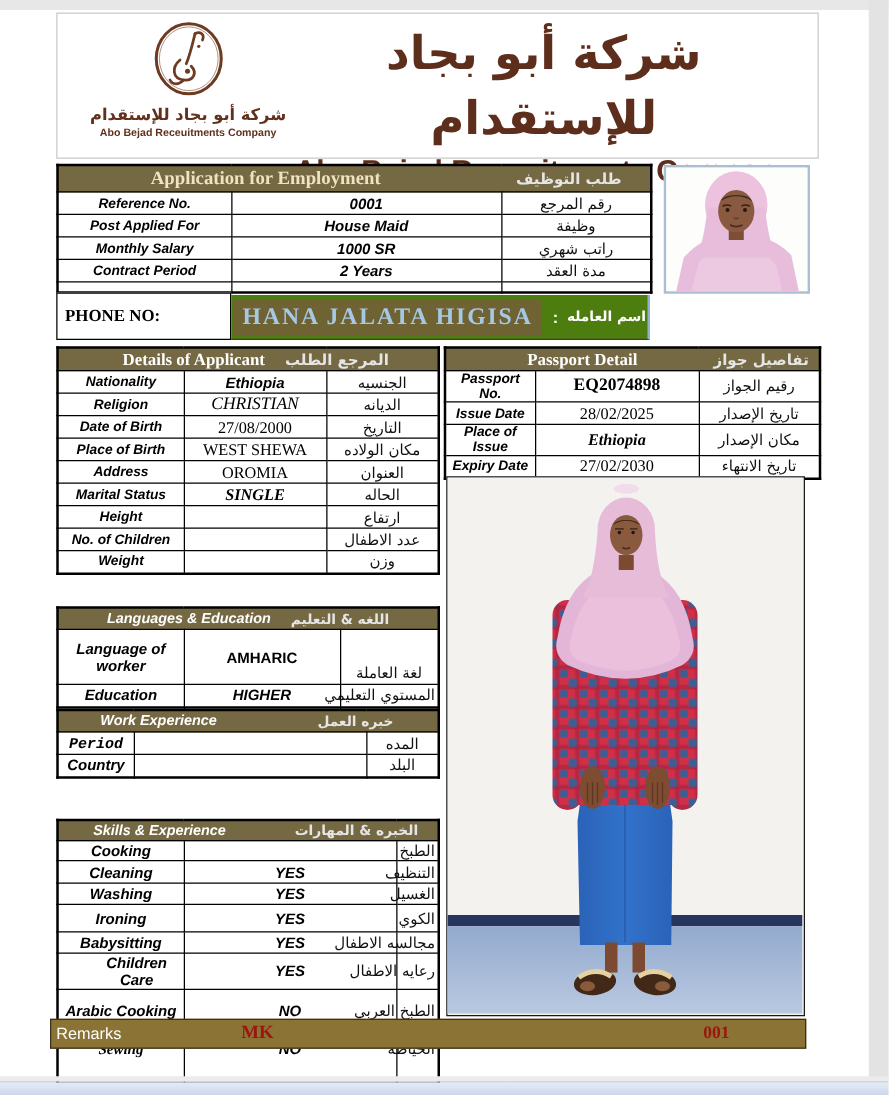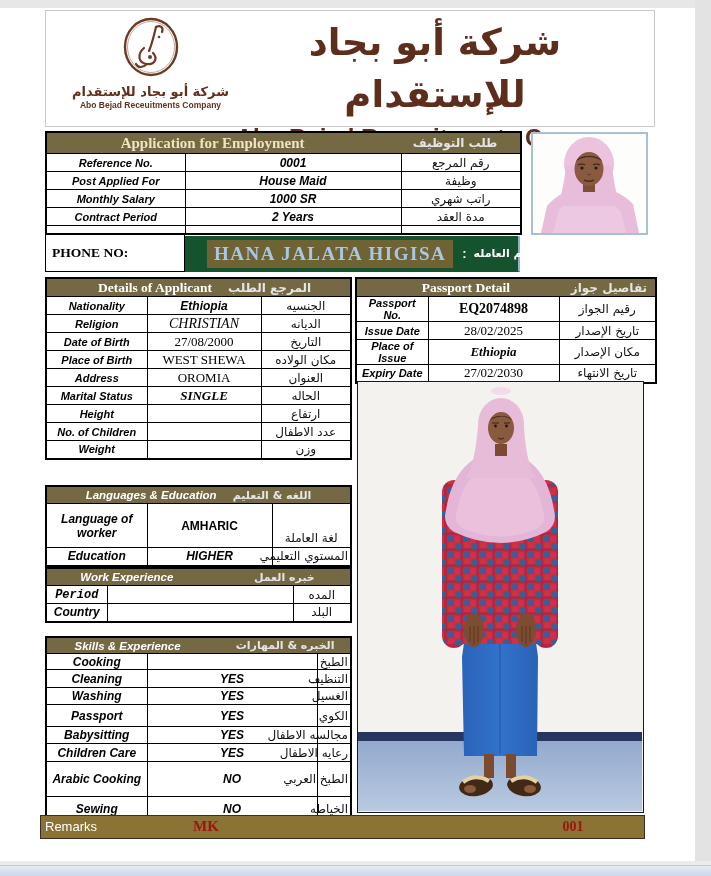--- a/index.html
+++ b/index.html
@@ -37,22 +37,22 @@
   .v-ser{font:400 13px "Liberation Serif",serif;}
   .v-iser{font:italic 400 14px "Liberation Serif",serif;}
   .v-biser{font:italic 700 13px "Liberation Serif",serif;}
   .v-bser{font:700 14px "Liberation Serif",serif;}
   .vb{vertical-align:bottom !important;padding-bottom:2px !important;}
   .vt{vertical-align:top !important;padding-top:5px !important;}
   
   .phone-cell{left:45px;top:234px;width:140px;height:38px;border:1px solid #000;background:#fff;
               display:flex;align-items:center;padding-left:6px;box-sizing:border-box;
               font:700 13.5px "Liberation Serif",serif;color:#000;}
-  .name-bar{left:185px;top:236px;width:335px;height:36px;background:#14532d;border-right:2px solid #8fb3cc;
-            border-bottom:1px solid #4a3c1e;display:flex;align-items:center;box-sizing:border-box;padding-left:20px;}
+  .name-bar{left:185px;top:236px;width:335px;height:36px;background:#4d7c0f;border-right:2px solid #8fb3cc;
+            border-bottom:1px solid #4a3c1e;display:flex;align-items:center;box-sizing:border-box;}
   .name-hl{background:#6f6334;padding:3px 7px;margin-left:2px;
            font:700 19px "Liberation Serif",serif;color:#a6c8e4;letter-spacing:1.5px;white-space:nowrap;}
   .name-colon{color:#fff;font:700 13px "Liberation Sans",sans-serif;margin:0 7px 0 9px;}
   .name-ar{color:#fff;font:700 11px "DejaVu Sans",sans-serif;direction:rtl;white-space:nowrap;}
   
   .photo-sm{left:531px;top:132px;width:117px;height:103px;border:2px solid #a9c0d4;background:#fdfdfb;box-sizing:border-box;}
   .photo-lg{left:357px;top:381px;width:287px;height:432px;border:1.5px solid #1a1a1a;background:#f3f2ef;box-sizing:border-box;}
   
   .remarks-bar{left:40px;top:815px;width:605px;height:24px;background:#8a7334;border:1px solid #3a3020;box-sizing:border-box;}
   .remarks-lbl{position:absolute;left:4px;top:3px;font:400 13px "Liberation Sans",sans-serif;color:#ffffff;}
@@ -310,21 +310,21 @@
       <td class="ar">المده</td>
     </tr>
     <tr style="height:18px">
       <td class="lab" style="font-size:12px;">Country</td>
       <td class="v-bis"></td>
       <td class="ar">البلد</td>
     </tr>
   </tbody>
     </table>
 
-  <table class="frm" style="left:45px;top:636px;width:305px;">
+  <table class="frm" style="left:45px;top:655px;width:305px;">
     <colgroup>
         <col style="width:101px">
         <col style="width:170px">
         <col style="width:34px">
       </colgroup>
     <tbody>
         <tr>
       <td class="hd" colspan="3" style="height:15px;">
         <div class="hd-flex" style="justify-content:flex-start;">
           <span class="hd-zone h-sans" style="flex:5;">Skills &amp; Experience</span>
@@ -341,41 +341,41 @@
       <td class="lab" style="font-size:12px;">Cleaning</td>
       <td class="v-bis">YES</td>
       <td class="ar">التنظيف</td>
     </tr>
     <tr style="height:17px">
       <td class="lab" style="font-size:12px;">Washing</td>
       <td class="v-bis">YES</td>
       <td class="ar">الغسيل</td>
     </tr>
     <tr style="height:22px">
-      <td class="lab" style="font-size:12px;">Passport</td>
+      <td class="lab" style="font-size:12px;">Ironing</td>
       <td class="v-bis">YES</td>
       <td class="ar">الكوي</td>
     </tr>
     <tr style="height:17px">
       <td class="lab" style="font-size:12px;">Babysitting</td>
       <td class="v-bis">YES</td>
       <td class="ar">مجالسه الاطفال</td>
     </tr>
     <tr style="height:18px">
-      <td class="lab" style="font-size:12px;">Children Care</td>
+      <td class="lab" style="font-size:12px;padding-left:27px;">Children Care</td>
       <td class="v-bis">YES</td>
       <td class="ar">رعايه الاطفال</td>
     </tr>
     <tr style="height:35px">
       <td class="lab" style="font-size:12px;">Arabic Cooking</td>
       <td class="v-bis">NO</td>
       <td class="ar">الطبخ العربي</td>
     </tr>
     <tr style="height:40px">
-      <td class="lab vt" style="font-size:12px;">Sewing</td>
+      <td class="lab vt" style="font-size:12px;font-family:Liberation Serif, serif;">Sewing</td>
       <td class="v-bis vt">NO</td>
       <td class="ar vt">الخياطه</td>
     </tr>
   </tbody>
     </table>
 
   <div class="abs photo-lg">
     <svg width="284" height="429" viewBox="0 0 284 429">
       <defs>
         <pattern id="plaid" width="16" height="16" patternUnits="userSpaceOnUse">

